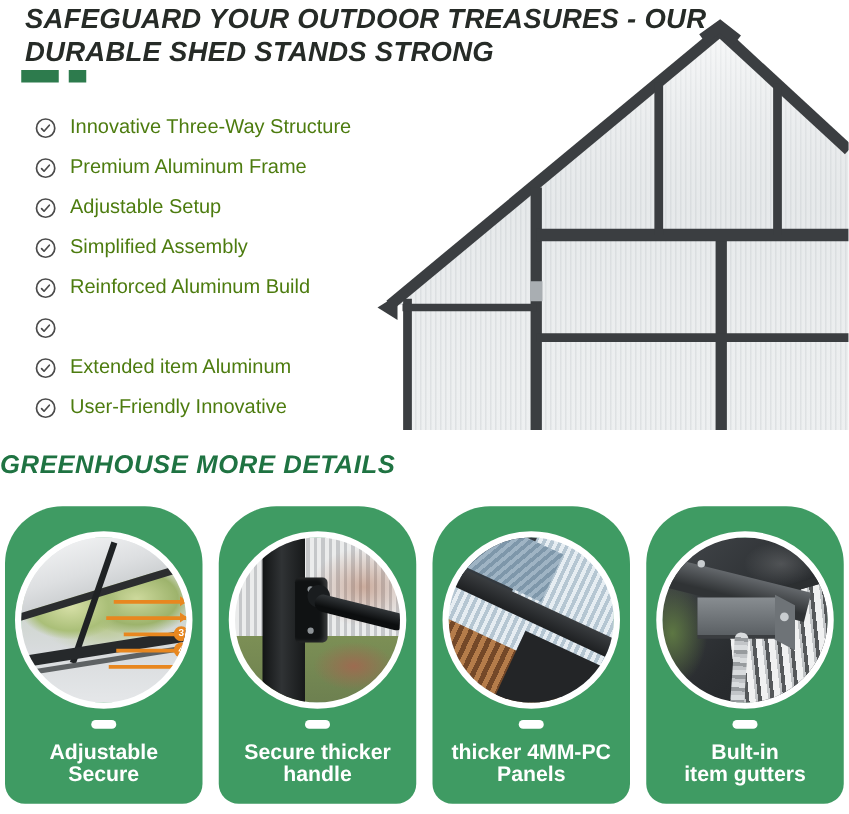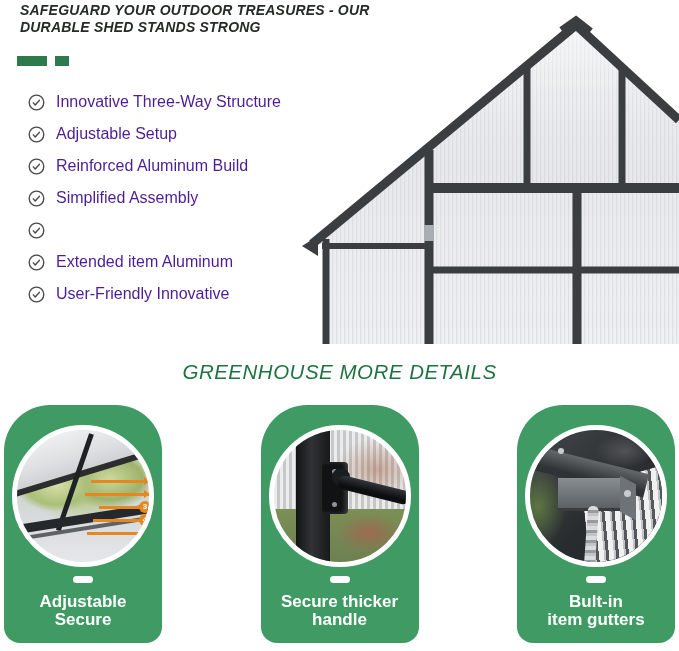--- a/index.html
+++ b/index.html
@@ -8,50 +8,50 @@
     background:#ffffff;
     font-family:"Liberation Sans", sans-serif;
     position:relative; overflow:hidden;
   }
   .page { position:absolute; inset:0; }
 
   
   .headline {
     position:absolute; left:20px; top:2px; width:556px;
     margin:0;
-    font-size:14px; line-height:1.22;
+    font-size:22px; line-height:1.22;
     font-weight:700; font-style:italic;
     letter-spacing:.2px;
     color:#262b27;
     white-space:pre-line;
   }
   .accent-bars { position:absolute; left:17px; top:56px; height:10px; }
   .accent-bars span { display:inline-block; height:10px; background:#2d7b4d; margin-right:8px; vertical-align:top; }
   .bar-long { width:30px; }
   .bar-short { width:14px; }
 
   
   .features {
     position:absolute; left:28px; top:86px;
     margin:0; padding:0; list-style:none;
   }
   .features li {
     height:32px; display:flex; align-items:center; gap:11px;
   }
   .check-icon { width:17px; height:17px; flex:0 0 17px; display:block; }
-  .feature-label { font-size:16px; color:#4c1d95; white-space:nowrap; }
+  .feature-label { font-size:16px; color:#4d7c0f; white-space:nowrap; }
 
   
   .greenhouse { position:absolute; left:300px; top:15px; width:379px; height:331px; }
 
   
   .section-title {
     position:absolute; left:0; top:360px; width:679px;
-    margin:0; text-align:center;
-    font-size:20.5px; font-weight:400; font-style:italic;
+    margin:0; text-align:left;
+    font-size:20.5px; font-weight:700; font-style:italic;
     letter-spacing:.5px; color:#1f7342;
   }
 
   
   .cards {
     position:absolute; left:0; top:405px; width:679px; height:238px;
     display:flex; justify-content:space-between; padding:0 4px; box-sizing:border-box;
   }
   .card {
     width:158px; height:238px;
@@ -195,35 +195,42 @@
           <circle cx="10" cy="10" r="8.6" fill="none" stroke="#4b4b4b" stroke-width="1.6"></circle>
           <path d="M6.2 10.4l2.3 2.5 5-5.6" fill="none" stroke="#4b4b4b" stroke-width="1.6" stroke-linecap="round" stroke-linejoin="round"></path>
         </svg>
       <span class="feature-label">Innovative Three-Way Structure</span>
     </li>
     <li>
       <svg class="check-icon" viewBox="0 0 20 20">
           <circle cx="10" cy="10" r="8.6" fill="none" stroke="#4b4b4b" stroke-width="1.6"></circle>
           <path d="M6.2 10.4l2.3 2.5 5-5.6" fill="none" stroke="#4b4b4b" stroke-width="1.6" stroke-linecap="round" stroke-linejoin="round"></path>
         </svg>
+      <span class="feature-label">Premium Aluminum Frame</span>
+    </li>
+    <li>
+      <svg class="check-icon" viewBox="0 0 20 20">
+          <circle cx="10" cy="10" r="8.6" fill="none" stroke="#4b4b4b" stroke-width="1.6"></circle>
+          <path d="M6.2 10.4l2.3 2.5 5-5.6" fill="none" stroke="#4b4b4b" stroke-width="1.6" stroke-linecap="round" stroke-linejoin="round"></path>
+        </svg>
       <span class="feature-label">Adjustable Setup</span>
     </li>
     <li>
       <svg class="check-icon" viewBox="0 0 20 20">
           <circle cx="10" cy="10" r="8.6" fill="none" stroke="#4b4b4b" stroke-width="1.6"></circle>
           <path d="M6.2 10.4l2.3 2.5 5-5.6" fill="none" stroke="#4b4b4b" stroke-width="1.6" stroke-linecap="round" stroke-linejoin="round"></path>
         </svg>
+      <span class="feature-label">Simplified Assembly</span>
+    </li>
+    <li>
+      <svg class="check-icon" viewBox="0 0 20 20">
+          <circle cx="10" cy="10" r="8.6" fill="none" stroke="#4b4b4b" stroke-width="1.6"></circle>
+          <path d="M6.2 10.4l2.3 2.5 5-5.6" fill="none" stroke="#4b4b4b" stroke-width="1.6" stroke-linecap="round" stroke-linejoin="round"></path>
+        </svg>
       <span class="feature-label">Reinforced Aluminum Build</span>
-    </li>
-    <li>
-      <svg class="check-icon" viewBox="0 0 20 20">
-          <circle cx="10" cy="10" r="8.6" fill="none" stroke="#4b4b4b" stroke-width="1.6"></circle>
-          <path d="M6.2 10.4l2.3 2.5 5-5.6" fill="none" stroke="#4b4b4b" stroke-width="1.6" stroke-linecap="round" stroke-linejoin="round"></path>
-        </svg>
-      <span class="feature-label">Simplified Assembly</span>
     </li>
     <li>
       <svg class="check-icon" viewBox="0 0 20 20">
           <circle cx="10" cy="10" r="8.6" fill="none" stroke="#4b4b4b" stroke-width="1.6"></circle>
           <path d="M6.2 10.4l2.3 2.5 5-5.6" fill="none" stroke="#4b4b4b" stroke-width="1.6" stroke-linecap="round" stroke-linejoin="round"></path>
         </svg>
     </li>
     <li>
       <svg class="check-icon" viewBox="0 0 20 20">
           <circle cx="10" cy="10" r="8.6" fill="none" stroke="#4b4b4b" stroke-width="1.6"></circle>
@@ -274,20 +281,32 @@
         <div class="post"></div>
         <div class="lock"></div>
         <div class="knob"></div>
         <div class="handle"></div>
       </div>
       <div class="dash"></div>
       <div class="card-label">Secure thicker
 handle</div>
     </div>
 
+    <div class="card">
+      <div class="photo p3">
+        <div class="p3-corner"></div>
+        <div class="p3-blue"></div>
+        <div class="p3-beam"></div>
+        <div class="p3-warm"></div>
+        <div class="p3-dark"></div>
+      </div>
+      <div class="dash"></div>
+      <div class="card-label">thicker 4MM-PC
+Panels</div>
+    </div>
 
     <div class="card">
       <div class="photo p4">
         <div class="wall"></div>
         <div class="roof-edge"></div>
         <div class="bracket"></div>
         <div class="stream"></div>
         <div class="screw1"></div>
         <div class="screw2"></div>
       </div>

